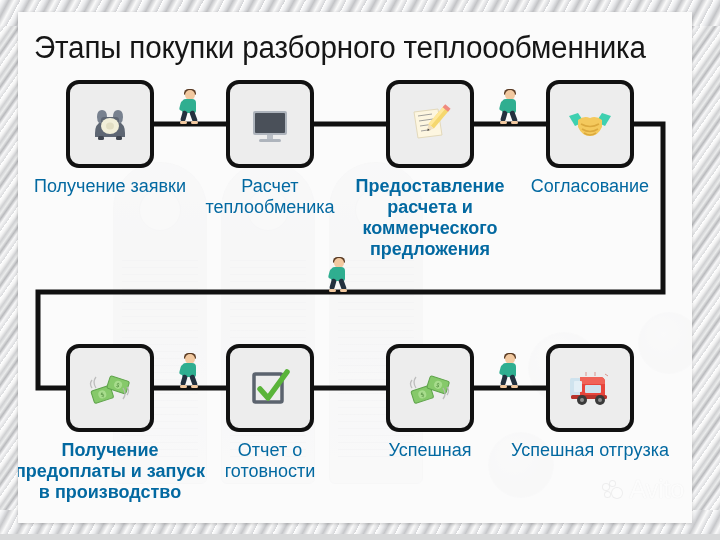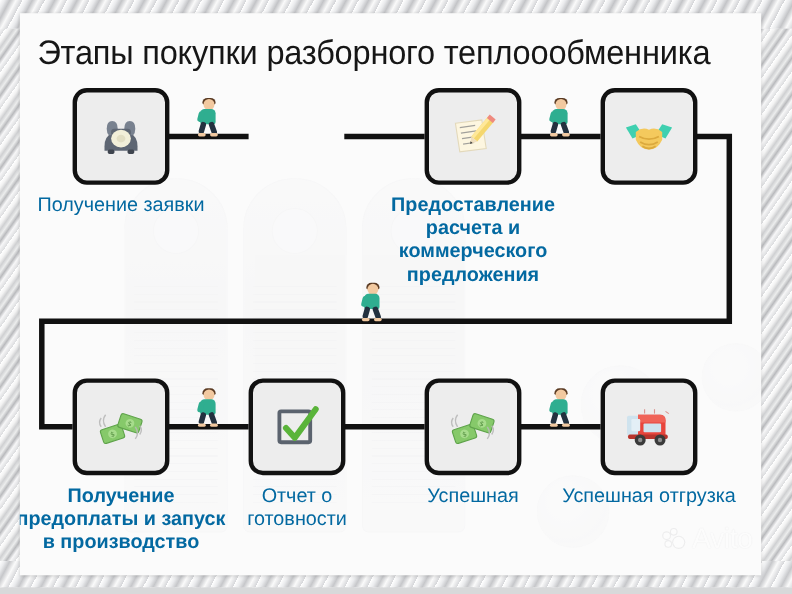--- a/index.html
+++ b/index.html
@@ -175,20 +175,34 @@
             <ellipse cx="25" cy="27" rx="9" ry="8" fill="#f2efd9"></ellipse>
             <ellipse cx="25" cy="27" rx="4" ry="3.5" fill="#e2dec3"></ellipse>
             <rect x="13" y="37" width="6" height="4" rx="1.5" fill="#3f454f"></rect>
             <rect x="31" y="37" width="6" height="4" rx="1.5" fill="#3f454f"></rect>
           </svg>
         </div>
       </div>
       <div class="caption" style="white-space:pre-line;">Получение заявки</div>
     </div>
 
+    <div class="step" style="left:208px;top:68px;">
+      <div class="box">
+        <div class="glyph">
+          <svg viewBox="0 0 50 50" width="50" height="50">
+            <rect x="8" y="12" width="34" height="24" rx="2" fill="#aeb4bc"></rect>
+            <rect x="10" y="14" width="30" height="20" rx="1" fill="#4a5059"></rect>
+            <rect x="22" y="36" width="6" height="4" fill="#b9bec5"></rect>
+            <rect x="14" y="40" width="22" height="3" rx="1.5" fill="#aeb4bc"></rect>
+          </svg>
+        </div>
+      </div>
+      <div class="caption" style="white-space:pre-line;">Расчет
+теплообменика</div>
+    </div>
 
     <div class="step" style="left:368px;top:68px;">
       <div class="box">
         <div class="glyph">
           <svg viewBox="0 0 50 50" width="50" height="50">
             <path d="M9 13 l24-3 4 26 -24 3 z" fill="#fdf6e0" stroke="#e3d9bb" stroke-width="1"></path>
             <g stroke="#8b8b8b" stroke-width="1" opacity=".8">
               <path d="M13 17 l14-2"></path>
                 <path d="M14 22 l14-2"></path>
               <path d="M15 27 l14-2"></path>
@@ -216,20 +230,21 @@
           <svg viewBox="0 0 50 50" width="50" height="50">
             <path d="M4 17 l9-3 6 9 -9 4 z" fill="#3fd0b0"></path>
             <path d="M46 17 l-9-3 -6 9 9 4 z" fill="#3fd0b0"></path>
             <path d="M13 21 q6-5 12-2 q6-3 12 2 l0 7 q-4 9-12 9 q-8 0-12-9 z" fill="#f4c95d"></path>
             <path d="M16 25 q9 5 18 0" stroke="#dba93d" stroke-width="1.6" fill="none"></path>
             <path d="M17 30 q8 5 16 0" stroke="#dba93d" stroke-width="1.6" fill="none"></path>
             <path d="M19 34 q6 4 12 0" stroke="#dba93d" stroke-width="1.6" fill="none"></path>
           </svg>
         </div>
       </div>
+      <div class="caption" style="white-space:pre-line;">Согласование</div>
     </div>
 
     <div class="walker" style="left:161px;top:78px;">
       <div class="w-hair"></div>
         <div class="w-head"></div>
         <div class="w-body"></div>
       <div class="w-arm"></div>
         <div class="w-leg1"></div>
         <div class="w-leg2"></div>
       <div class="w-foot1"></div>

